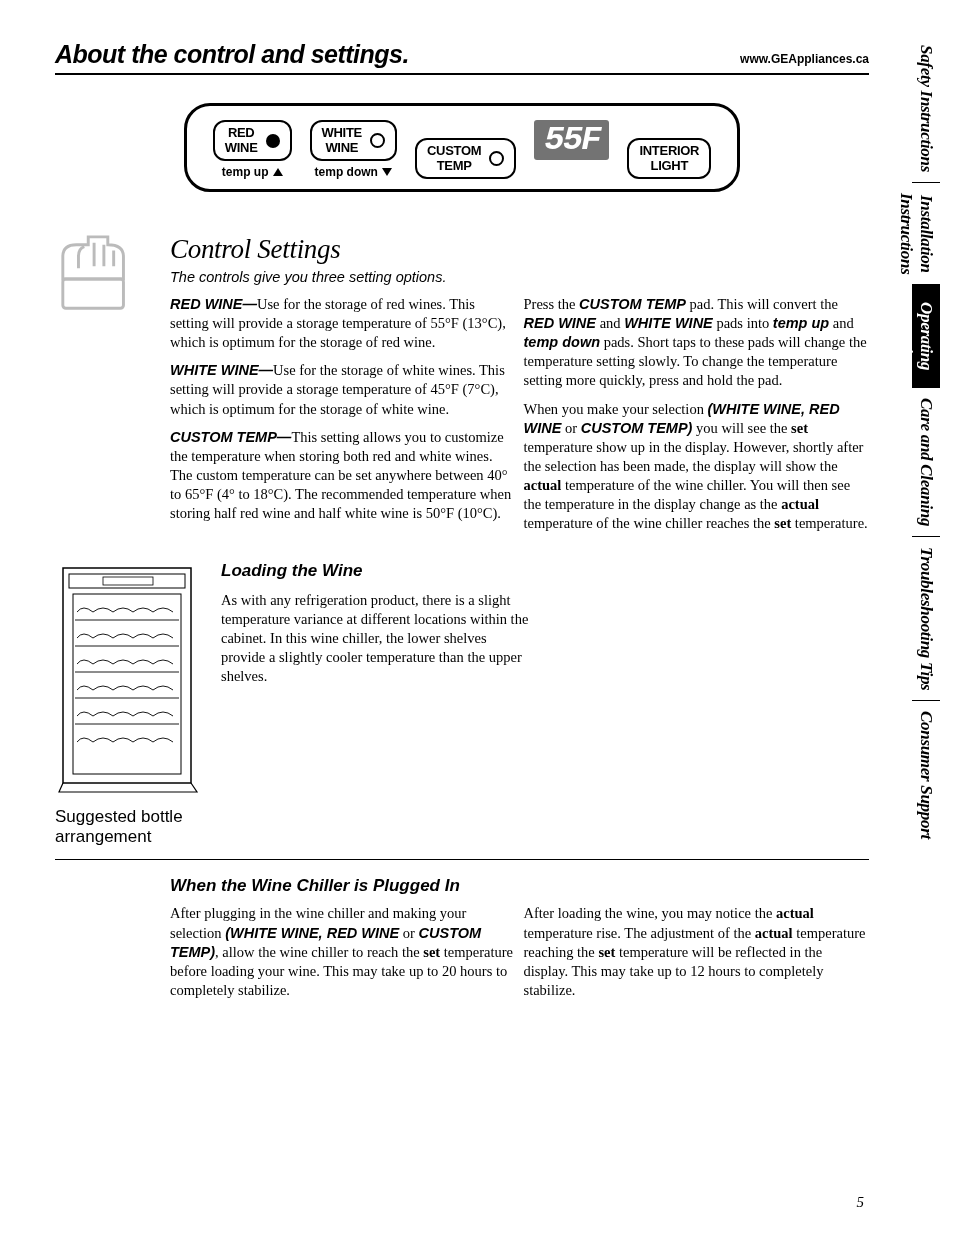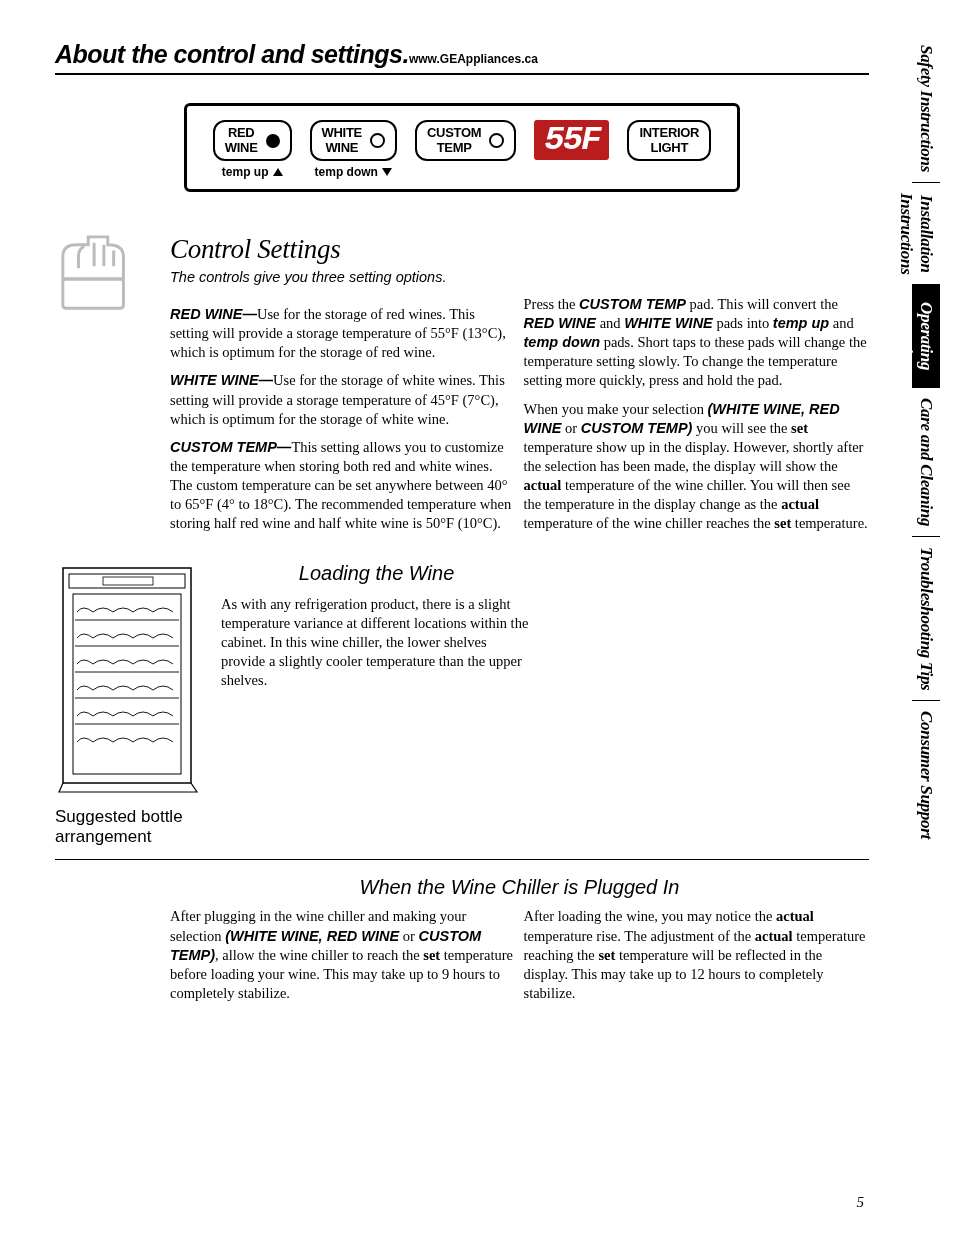--- a/index.html
+++ b/index.html
@@ -37,21 +37,21 @@
     letter-spacing: -0.3px;
   }
   .side-tab.active {
     background: #000;
     color: #fff;
   }
   .side-tab:first-child { border-top: none; }
 
   .header-row {
     display: flex;
-    justify-content: flex-start;
+    justify-content: space-between;
     align-items: baseline;
     border-bottom: 2px solid #000;
     padding-bottom: 4px;
     margin-right: 40px;
     margin-bottom: 28px;
   }
   .page-title {
     font-family: Arial, Helvetica, sans-serif;
     font-style: italic;
     font-weight: 700;
@@ -66,24 +66,24 @@
 
   
   .panel-wrap {
     display: flex;
     justify-content: center;
     margin-right: 40px;
     margin-bottom: 42px;
   }
   .panel {
     border: 3px solid #000;
-    border-radius: 6px;
+    border-radius: 26px;
     padding: 14px 26px 10px;
     display: flex;
-    align-items: flex-start;
+    align-items: flex-end;
     gap: 18px;
     font-family: Arial, Helvetica, sans-serif;
   }
   .btn-group {
     text-align: center;
   }
   .btn {
     border: 2.5px solid #000;
     border-radius: 12px;
     padding: 4px 10px 3px;
@@ -109,21 +109,21 @@
     font-weight: 700;
     margin-top: 4px;
     display: flex;
     align-items: center;
     justify-content: center;
     gap: 4px;
   }
   .arrow-up { width: 0; height: 0; border-left: 5px solid transparent; border-right: 5px solid transparent; border-bottom: 8px solid #000; }
   .arrow-down { width: 0; height: 0; border-left: 5px solid transparent; border-right: 5px solid transparent; border-top: 8px solid #000; }
   .lcd {
-    background: #b91c1c;
+    background: #737373;
     color: #fff;
     font-family: "Courier New", monospace;
     font-weight: 700;
     font-size: 34px;
     font-style: italic;
     letter-spacing: -2px;
     padding: 0 10px;
     border-radius: 3px;
     height: 40px;
     line-height: 40px;
@@ -147,35 +147,33 @@
   }
   .section-subtitle {
     font-family: Arial, Helvetica, sans-serif;
     font-style: italic;
     font-size: 14.5px;
     margin-bottom: 10px;
   }
   .cols {
     display: flex;
     gap: 8px;
-    align-items: flex-end;
   }
   .col { flex: 1; font-family: "Times New Roman", serif; font-size: 14.5px; line-height: 1.32; }
   .col p { margin-bottom: 9px; }
   .b-sans { font-family: Arial, Helvetica, sans-serif; font-weight: 700; font-style: italic; }
   .b { font-weight: 700; }
   .hr { border: none; border-top: 1px solid #000; margin: 12px 0 16px; margin-right: 40px; }
 
   .sub-h {
     font-family: Arial, Helvetica, sans-serif;
     font-style: italic;
-    font-weight: 400;
-    font-size: 20px;
+    font-weight: 700;
+    font-size: 17px;
     margin-bottom: 8px;
-    text-align: center;
   }
 
   .loading-section { display: flex; gap: 18px; margin-right: 40px; margin-top: 18px; }
   .loading-img-col { width: 148px; flex-shrink: 0; }
   .loading-body { flex: 1; display: flex; gap: 24px; }
   .loading-text-col { width: 48%; font-family: "Times New Roman", serif; font-size: 14.5px; line-height: 1.32; }
   .loading-text-col p { margin-bottom: 9px; font-family: Liberation Serif, serif; }
   .caption { font-family: Arial, Helvetica, sans-serif; font-size: 17px; margin-top: 8px; }
 
   .plugged-section { margin-right: 40px; margin-top: 6px; }
@@ -325,21 +323,21 @@
     </div>
   </div>
 
   <hr class="hr">
 
   <div class="plugged-section">
     <div class="plugged-indent">
       <div class="sub-h">When the Wine Chiller is Plugged In</div>
       <div class="cols">
         <div class="col">
-          <p><span>After plugging in the wine chiller and making your selection </span><span class="b-sans">(WHITE WINE, RED WINE</span><span> or </span><span class="b-sans">CUSTOM TEMP)</span><span>, allow the wine chiller to reach the </span><span class="b">set</span><span> temperature before loading your wine. This may take up to 9 hours to completely stabilize.</span></p>
+          <p><span>After plugging in the wine chiller and making your selection </span><span class="b-sans">(WHITE WINE, RED WINE</span><span> or </span><span class="b-sans">CUSTOM TEMP)</span><span>, allow the wine chiller to reach the </span><span class="b">set</span><span> temperature before loading your wine. This may take up to 20 hours to completely stabilize.</span></p>
         </div>
         <div class="col">
           <p><span>After loading the wine, you may notice the </span><span class="b">actual</span><span> temperature rise. The adjustment of the </span><span class="b">actual</span><span> temperature reaching the </span><span class="b">set</span><span> temperature will be reflected in the display. This may take up to 12 hours to completely stabilize.</span></p>
         </div>
       </div>
     </div>
   </div>
 
   <div class="page-num">5</div>
 

